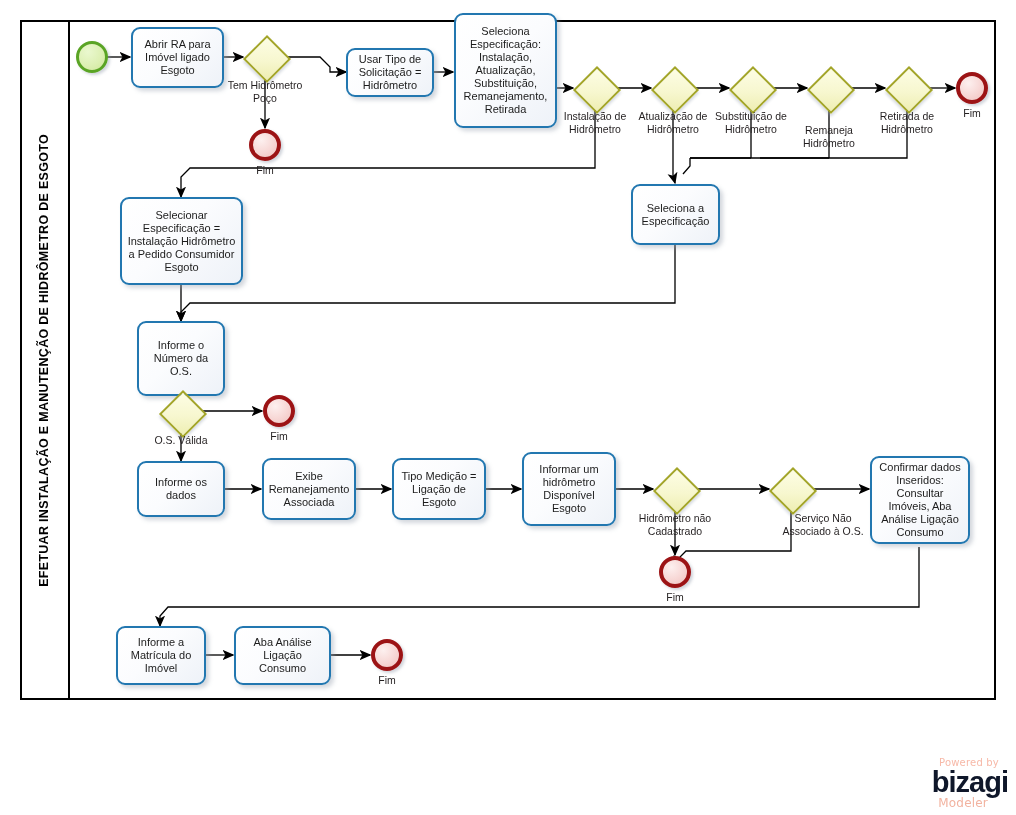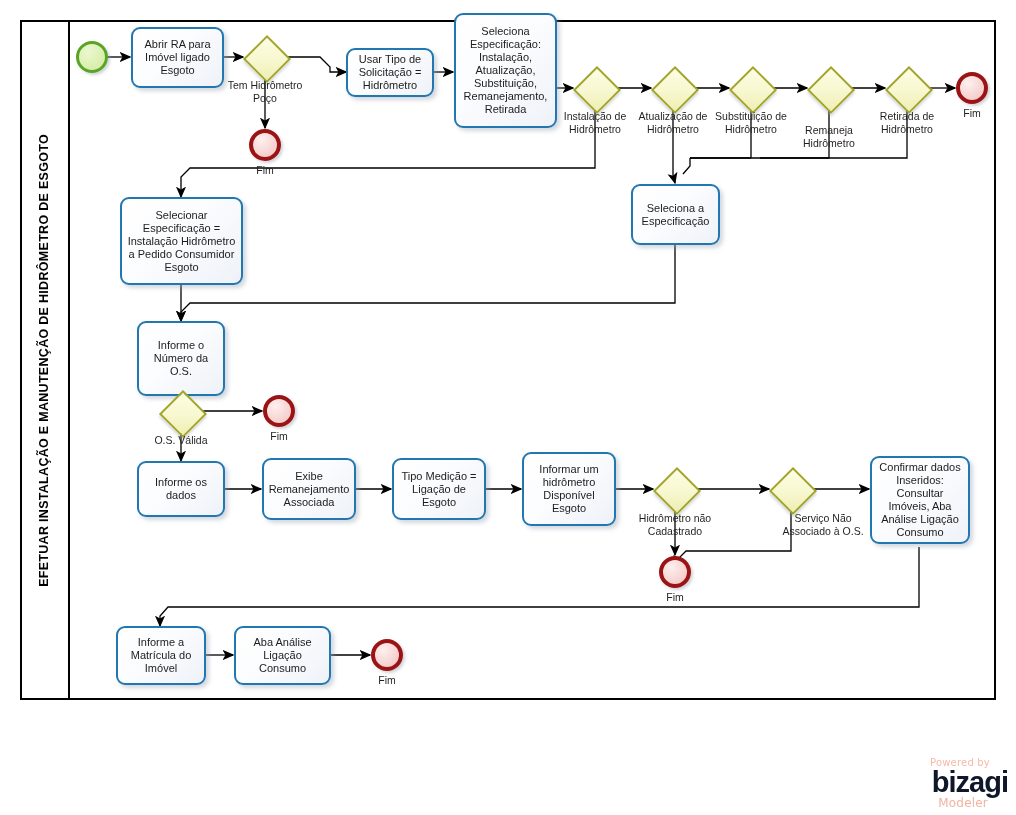--- a/index.html
+++ b/index.html
@@ -45,21 +45,21 @@
   .lanehdr{position:absolute;border-right:2px solid #000;box-sizing:border-box;
            display:flex;align-items:center;justify-content:center;}
   .lanehdr span{
     writing-mode:vertical-rl;transform:rotate(180deg);
     font-weight:bold;font-size:12.5px;letter-spacing:.3px;color:#000;white-space:nowrap;}
 
   
   .logo{position:absolute;left:884px;top:757px;width:124px;height:54px;
         text-align:right;user-select:none;}
   .logo .pw{font-size:10px;color:#f7b9a8;letter-spacing:.2px;line-height:11px;
-            margin-right:18px;font-family:"DejaVu Sans",sans-serif;}
+            margin-right:9px;font-family:"DejaVu Sans",sans-serif;}
   .logo .bz{font-size:29px;line-height:29px;color:#0f172a;font-weight:bold;
             letter-spacing:-1px;font-family:Liberation Sans, sans-serif;}
   .logo .md{font-size:12px;line-height:13px;color:#f2b3a0;letter-spacing:.2px;
             margin-right:20px;font-family:"DejaVu Sans",sans-serif;}
 </style>
 </head>
 <body>
 
 <div id="canvas">
 

